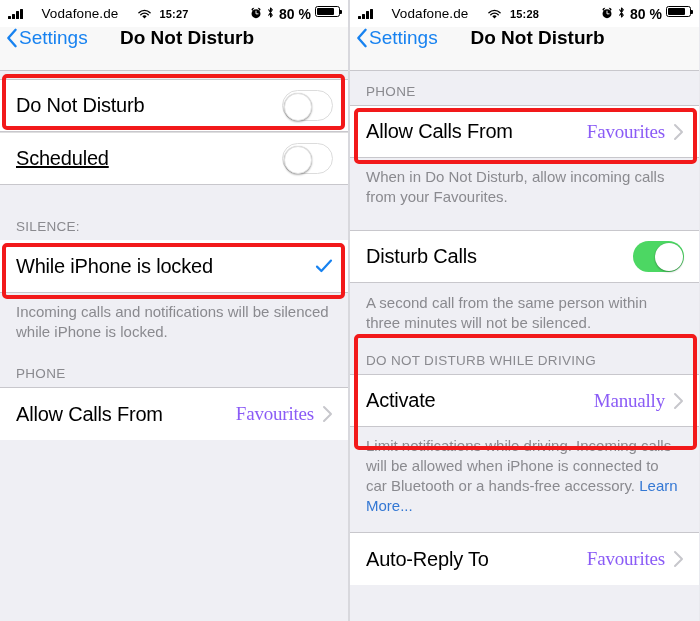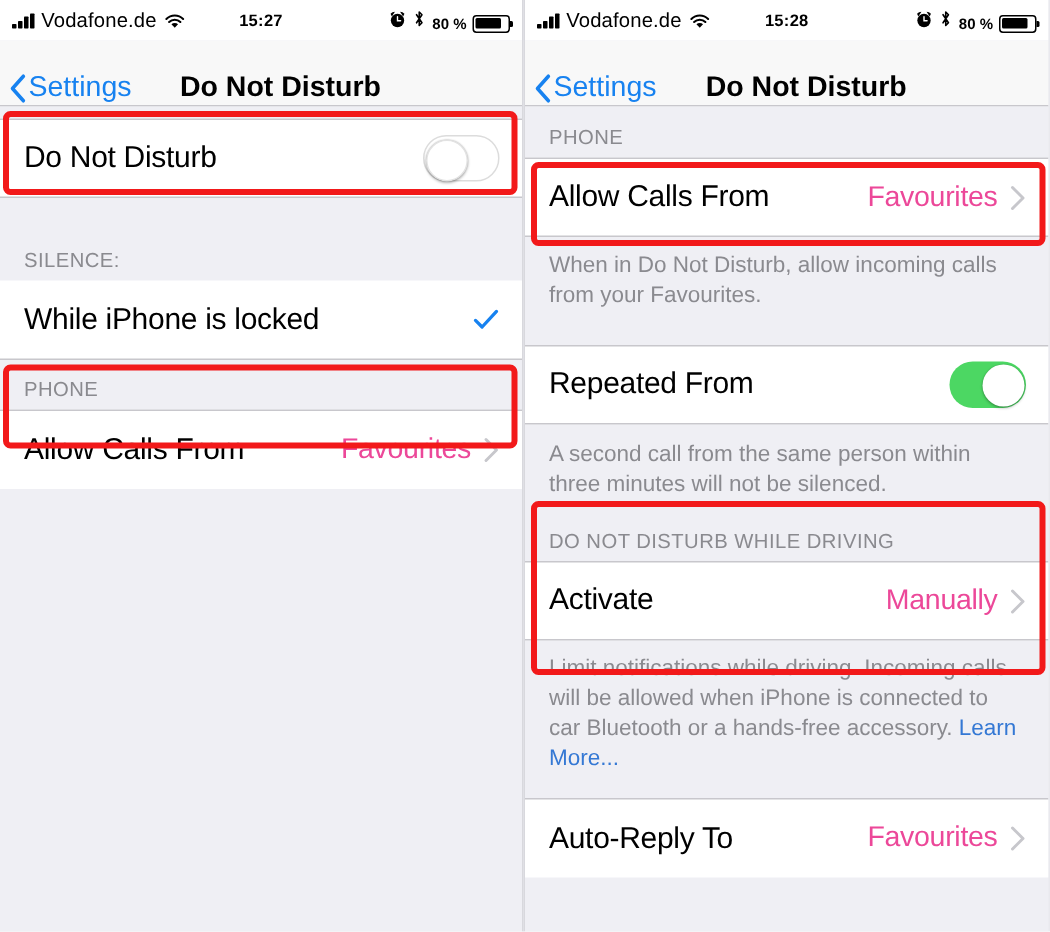--- a/index.html
+++ b/index.html
@@ -34,35 +34,35 @@
     height: 27px;
     background: #ffffff;
     display: flex;
     align-items: center;
     padding: 0 8px 0 8px;
     font-size: 13.5px;
     color: #000;
     font-weight: 600;
     position: relative;
   }
-  .sb-left { display: flex; align-items: center; gap: 5px; }
+  .sb-left { display: flex; align-items: center; gap: 19px; }
   .sb-center {
     position: absolute;
     left: 0; right: 0;
     text-align: center;
     font-size: 11px;
     font-weight: 700;
     letter-spacing: .2px;
   }
   .sb-right {
     margin-left: auto;
     display: flex;
-    align-items: flex-end;
+    align-items: flex-start;
     gap: 4px;
-    font-size: 10px;
+    font-size: 14px;
     font-weight: 600;
     z-index: 2;
   }
   .signal-bars { display: flex; align-items: flex-end; gap: 1.5px; height: 10px; }
   .signal-bars i { width: 2.5px; background: #000; border-radius: .5px; display: block; }
   .signal-bars i:nth-child(1) { height: 3px; }
   .signal-bars i:nth-child(2) { height: 5px; }
   .signal-bars i:nth-child(3) { height: 7.5px; }
   .signal-bars i:nth-child(4) { height: 10px; }
   .carrier { font-size: 13.5px; font-weight: 500; letter-spacing: .1px; }
@@ -76,21 +76,21 @@
     content: ""; position: absolute; right: -3.4px; top: 3.3px;
     width: 2px; height: 4px; background: #000; border-radius: 0 1px 1px 0;
   }
   .battery > span { display: block; height: 100%; background: #000; border-radius: 1px; }
 
   
   .navbar {
     height: 44px;
     background: #f8f8f8;
     display: flex;
-    align-items: flex-end;
+    align-items: flex-start;
     padding-left: 5px;
     border-bottom: 1px solid #c8c7cc;
     position: relative;
   }
   .nav-back {
     display: flex; align-items: center;
     color: #1782f0;
     font-size: 19px;
     cursor: pointer;
     gap: 1px;
@@ -137,22 +137,23 @@
   }
   .cell + .cell { border-top: 1px solid #dededf; text-decoration: underline; }
   .cell .label {
     font-size: 20px;
     color: #000;
     letter-spacing: -.2px;
   }
   .cell .value {
     margin-left: auto;
     font-size: 19px;
-    color: #ec4899;
+    color: #8b5cf6;
     letter-spacing: -.2px;
+    font-family: Liberation Serif, serif;
   }
   .chev-right { width: 11px; height: 18px; margin-left: 8px; flex: 0 0 auto; }
   .checkmark { margin-left: auto; width: 18px; height: 16px; }
 
   .sep-top    { border-top: 1px solid #c8c7cc; }
   .sep-bottom { border-bottom: 1px solid #c8c7cc; }
 
   
   .toggle {
     margin-left: auto;
@@ -246,35 +247,42 @@
       <div style="height:8px;background:#efeff4;"></div>
 
       <div class="cell sep-top sep-bottom">
         <span class="label">Do Not Disturb</span>
         <span class="toggle off">
             <span class="knob"></span>
           </span>
       </div>
 
 
+      <div class="cell sep-top sep-bottom">
+        <span class="label">Scheduled</span>
+        <span class="toggle off">
+            <span class="knob"></span>
+          </span>
+      </div>
 
       <div style="height:22px;background:#efeff4;"></div>
 
       <div class="group-header">SILENCE:</div>
 
 
       <div class="cell sep-bottom">
         <span class="label">While iPhone is locked</span>
         <span class="checkmark">
           <svg viewBox="0 0 18 16" width="18" height="16">
               <path d="M2 8.6 L6.4 13 L16 2.6" stroke="#1782f0" stroke-width="2.2" fill="none" stroke-linecap="round" stroke-linejoin="round"></path>
             </svg>
         </span>
       </div>
 
+      <div class="footer-note">Incoming calls and notifications will be silenced while iPhone is locked.</div>
 
       <div class="group-header" style="padding-top:12px">PHONE</div>
 
       <div class="cell sep-top">
         <span class="label">Allow Calls From</span>
         <span class="value">Favourites</span>
         <span class="chev-right">
           <svg viewBox="0 0 11 18" width="11" height="18">
               <path d="M2 2 L9 9 L2 16" stroke="#c7c7cc" stroke-width="2" fill="none" stroke-linecap="round" stroke-linejoin="round"></path>
             </svg>
@@ -351,21 +359,21 @@
               <path d="M2 2 L9 9 L2 16" stroke="#c7c7cc" stroke-width="2" fill="none" stroke-linecap="round" stroke-linejoin="round"></path>
             </svg>
         </span>
       </div>
 
       <div class="footer-note">When in Do Not Disturb, allow incoming calls from your Favourites.</div>
 
       <div style="height:11px;background:#efeff4;"></div>
 
       <div class="cell sep-top sep-bottom">
-        <span class="label">Repeated From</span>
+        <span class="label">Disturb Calls</span>
         <span class="toggle on">
             <span class="knob"></span>
           </span>
       </div>
 
       <div class="footer-note" style="padding-top:10px;padding-bottom:14px">A second call from the same person within three minutes will not be silenced.</div>
 
       <div class="group-header" style="padding:6px 0 6px 16px">DO NOT DISTURB WHILE DRIVING</div>
 
       <div class="cell sep-top sep-bottom">

